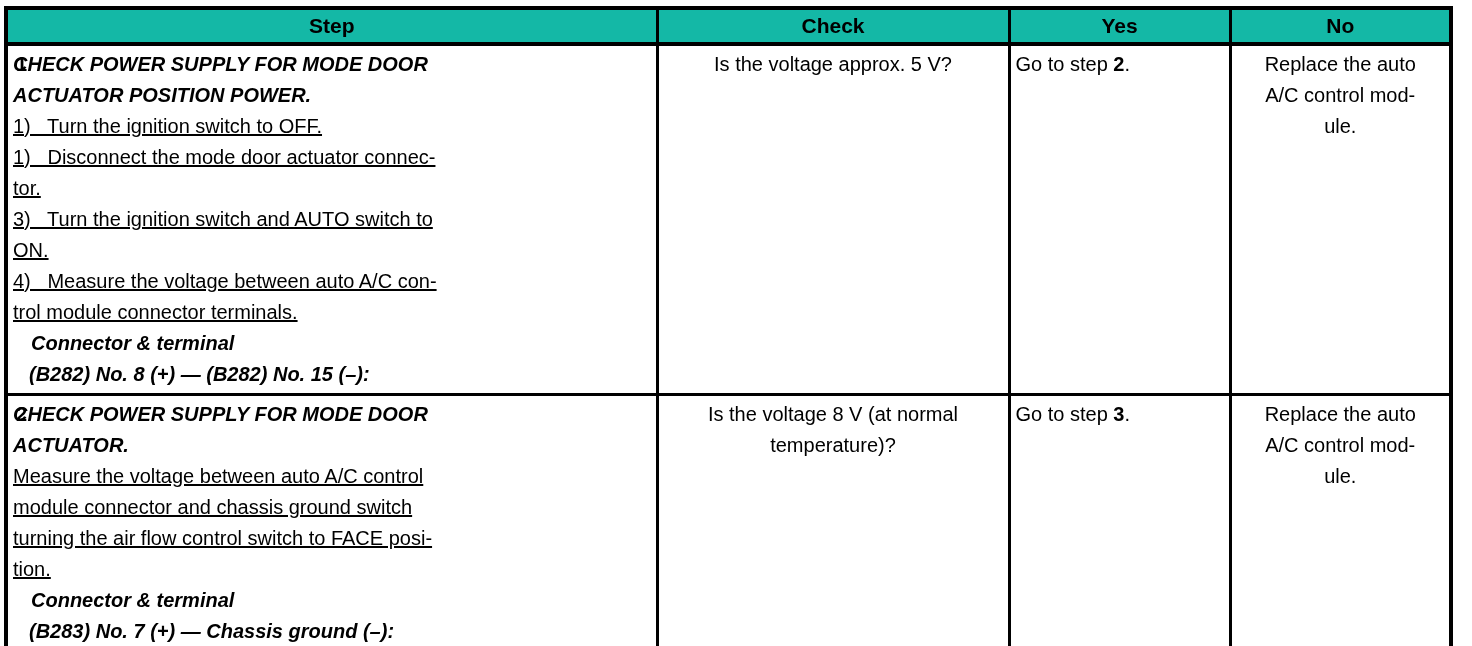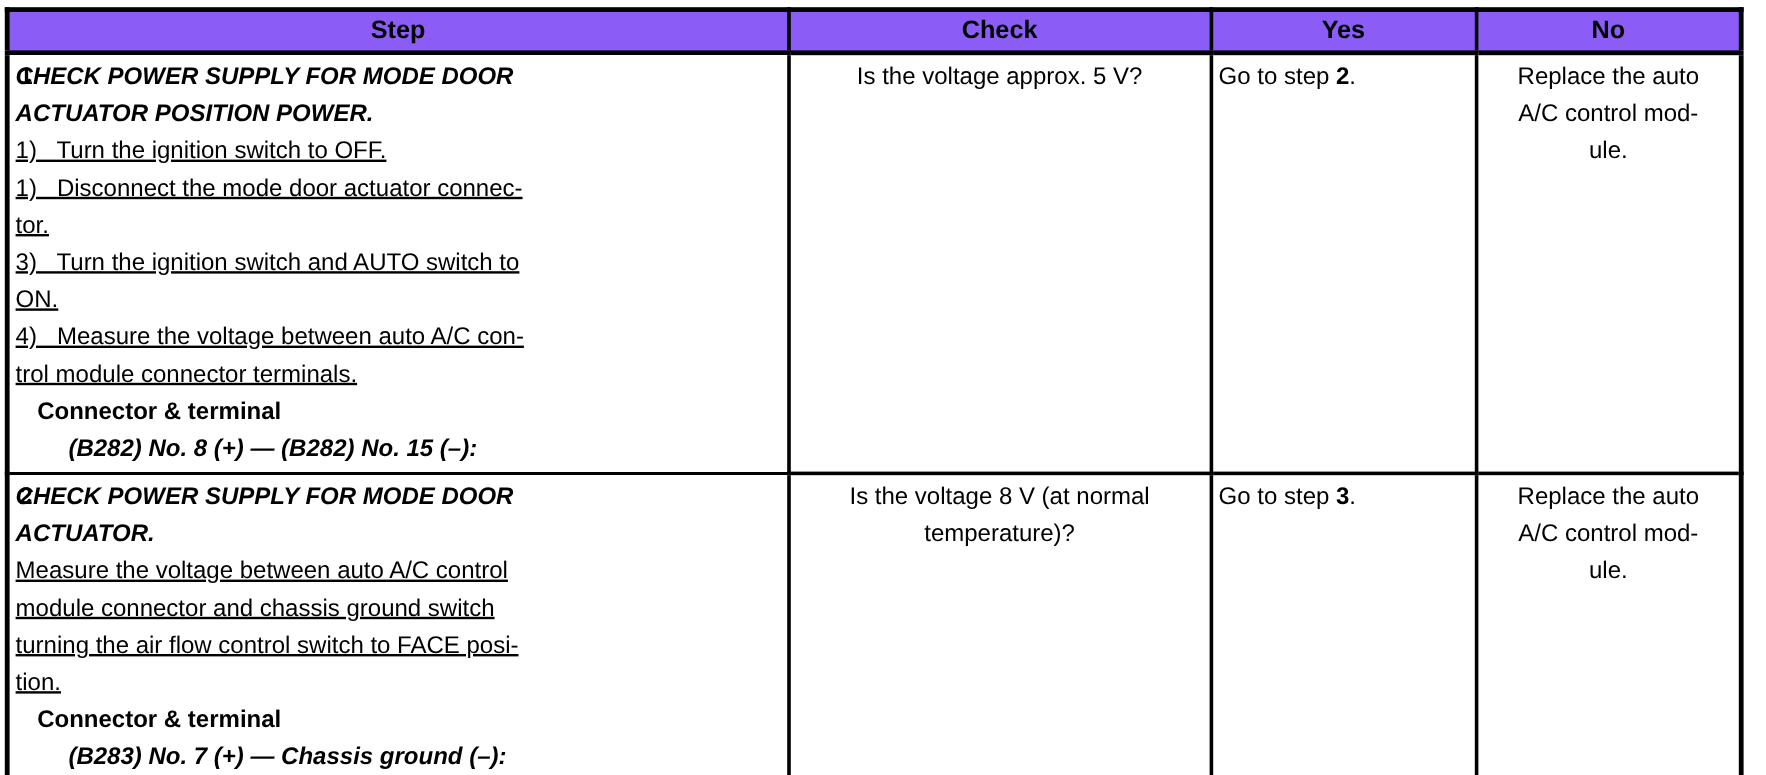--- a/index.html
+++ b/index.html
@@ -31,21 +31,21 @@
   table.diag {
     border-width: 4px;
   }
   table.diag th {
     border-bottom-width: 4px;
     font-size: 21px;
     font-weight: bold;
     height: 32px;
     vertical-align: middle;
     padding: 0;
-    background: #8b5cf6;
+    background: #14b8a6;
   }
   table.diag td {
     vertical-align: top;
     font-size: 20px;
     line-height: 31px;
     padding: 3px 5px 3px 5px;
     background: #ffffff;
   }
   col.c-step  { width: 651px; }
   col.c-check { width: 352px; }
@@ -67,27 +67,28 @@
     font-weight: bold;
     white-space: pre;
     font-style: italic;
   }
   .instruction-lines div {
     white-space: pre;
     text-decoration: underline;
   }
   .connector-heading {
     font-weight: bold;
+    font-style: italic;
     margin-left: 18px;
     white-space: pre;
   }
   .terminal-spec {
     font-weight: bold;
     font-style: italic;
-    margin-left: 44px;
+    margin-left: 16px;
     white-space: pre;
   }
   .check-lines div, .no-lines div {
     white-space: pre;
     text-align: center;
   }
   .yes-step {
     font-weight: bold;
   }
   tr.row-1 td { height: 340px; }

